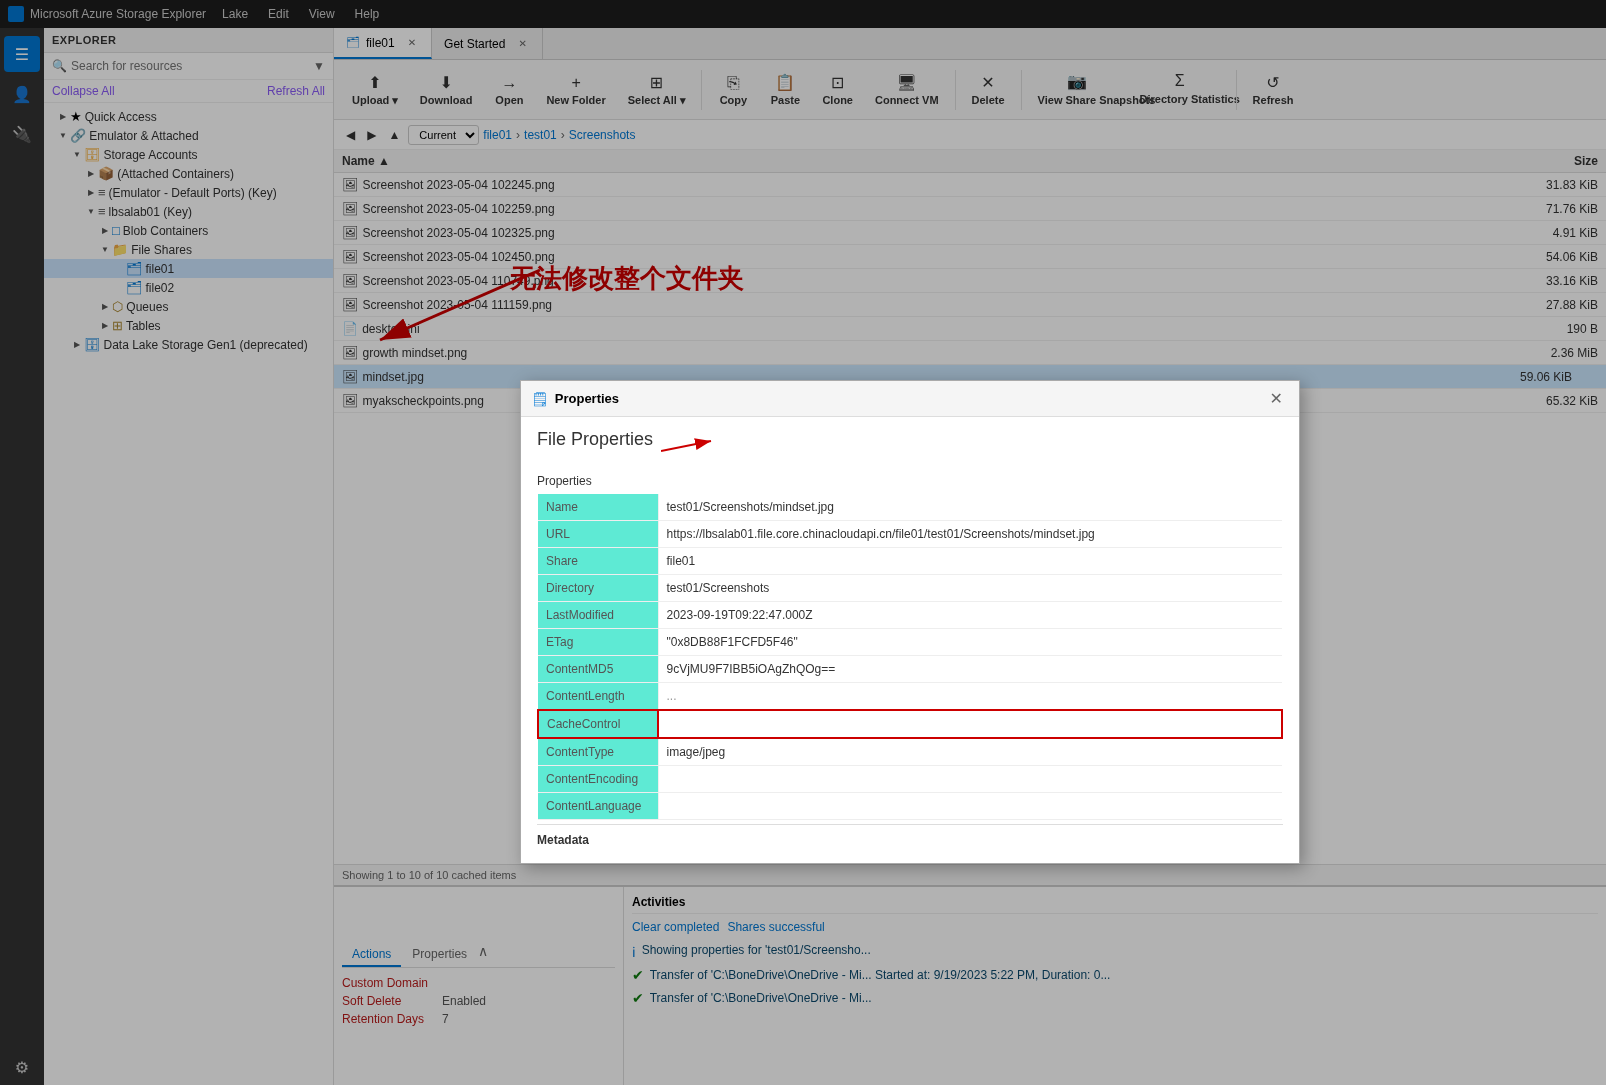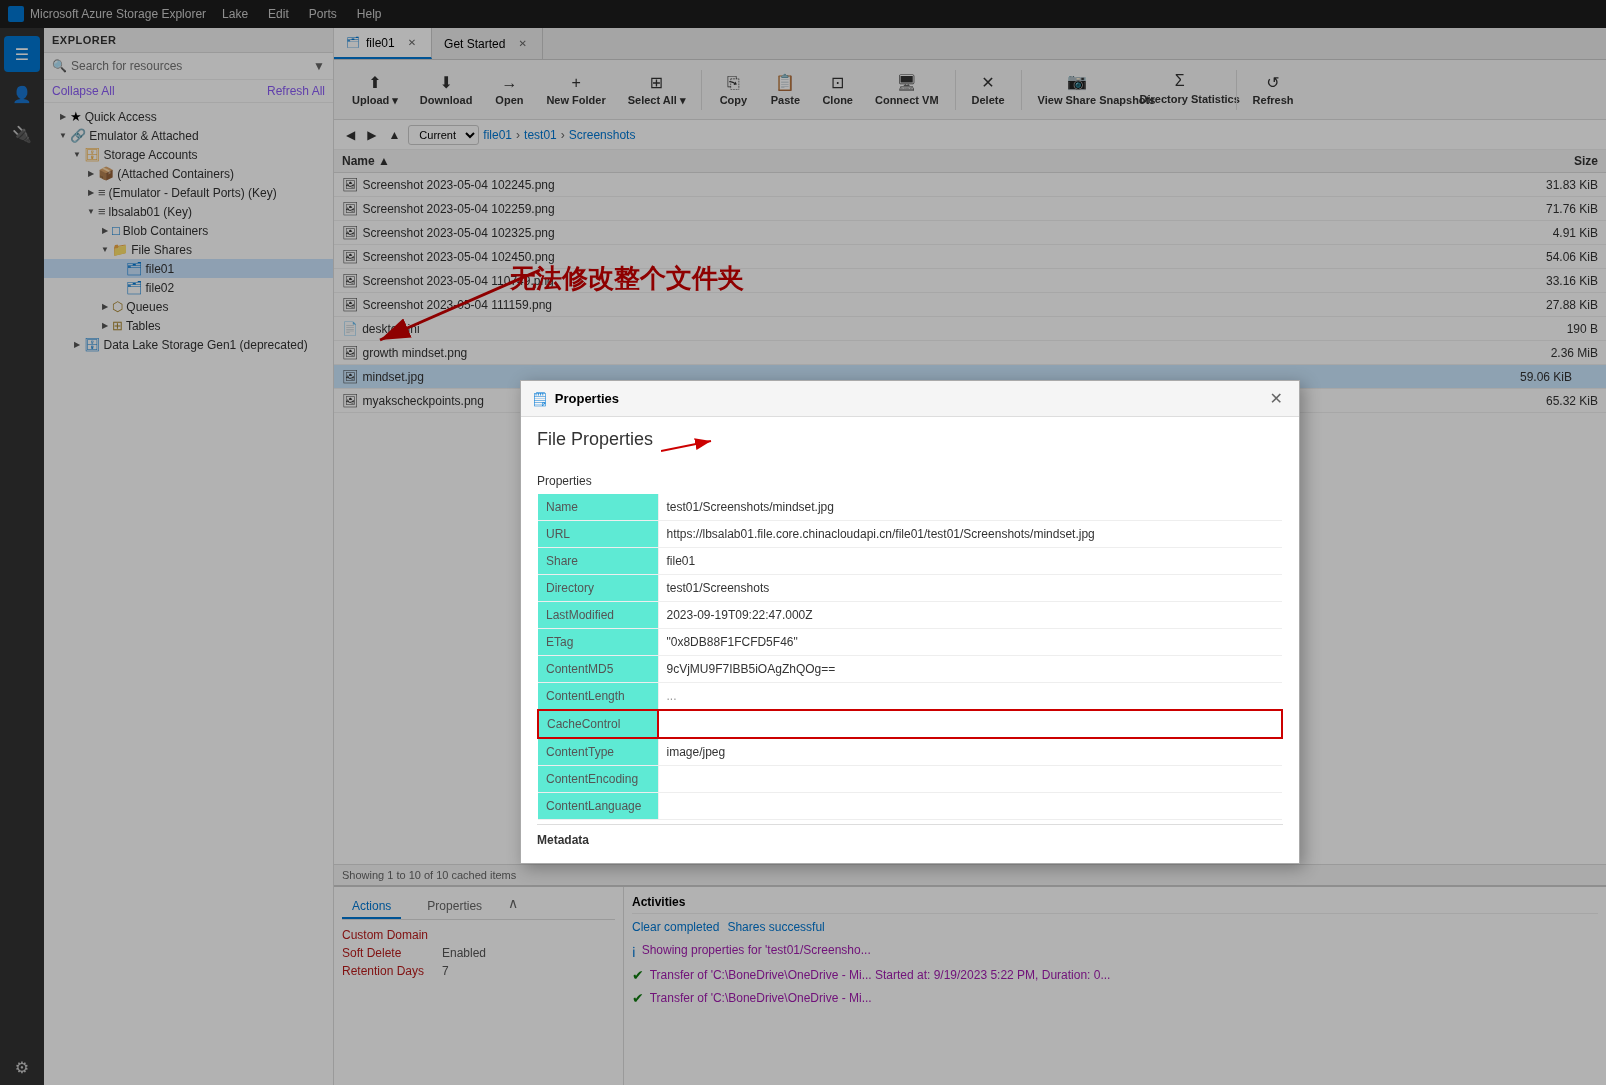--- a/index.html
+++ b/index.html
@@ -69,36 +69,36 @@
     #filelist tbody td { padding: 4px 8px; font-size: 12px; color: #333; }
     .file-icon { font-size: 13px; margin-right: 4px; }
     .file-name-cell { display: flex; align-items: center; }
 
     
     #statusbar { padding: 4px 8px; font-size: 11px; color: #666; border-top: 1px solid #ddd; background: #f5f5f5; }
 
     
     #bottom-panel { height: 200px; border-top: 2px solid #ccc; display: flex; }
     #actions-panel { width: 290px; background: #fff; border-right: 1px solid #ddd; padding: 8px; }
-    #actions-tabs { display: flex; gap: 16px; margin-bottom: 8px; border-bottom: 1px solid #ddd; }
+    #actions-tabs { display: flex; gap: 1px; margin-bottom: 8px; border-bottom: 1px solid #ddd; margin-top: 48px; }
     .actions-tab { padding: 4px 10px; font-size: 12px; cursor: pointer; border-bottom: 2px solid transparent; }
     .actions-tab.active { border-bottom: 2px solid #0078d4; color: #0078d4; }
     .actions-tab:not(.active) { color: #666; }
     .prop-row { display: flex; margin-bottom: 4px; }
     .prop-key { width: 100px; font-size: 12px; color: #b91c1c; font-weight: 500; }
     .prop-val { font-size: 12px; color: #555; }
     .actions-expand-btn { color: #666; cursor: pointer; font-size: 14px; float: right; }
     #activities-panel { flex: 1; background: #fff; padding: 8px; overflow-y: auto; }
     .activity-btns { display: flex; gap: 8px; margin-bottom: 8px; }
     .activity-btn { color: #0078d4; cursor: pointer; font-size: 12px; text-decoration: none; }
     .activity-item { display: flex; align-items: flex-start; gap: 6px; margin-bottom: 6px; font-size: 12px; }
     .activity-icon { font-size: 14px; }
     .activity-icon.success { color: #107c10; }
     .activity-icon.info { color: #0078d4; }
-    .activity-text { color: #a21caf; line-height: 1.4; text-align: right; }
+    .activity-text { color: #0c4a6e; line-height: 1.4; text-align: right; }
 
     
     #dialog-overlay { position: absolute; top: 0; left: 0; width: 100%; height: 100%; background: rgba(0,0,0,0.3); z-index: 100; }
     #properties-dialog { position: absolute; top: 380px; left: 520px; width: 780px; background: #fff; border: 1px solid #aaa; box-shadow: 4px 4px 16px rgba(0,0,0,0.3); z-index: 101; }
     #dialog-titlebar { display: flex; align-items: center; background: #f5f5f5; border-bottom: 1px solid #ddd; padding: 6px 10px; }
     #dialog-titlebar .dialog-icon { margin-right: 6px; color: #0078d4; font-size: 14px; }
     #dialog-title { font-size: 13px; font-weight: 600; flex: 1; }
     #dialog-close { cursor: pointer; font-size: 16px; color: #666; padding: 2px 6px; }
     #dialog-content { padding: 12px 16px; max-height: 500px; overflow-y: auto; }
     #dialog-heading { font-size: 18px; font-weight: 400; color: #333; margin-bottom: 12px; }
@@ -114,21 +114,21 @@
   </style>
 </head>
 <body>
 
 <div id="titlebar">
   <span class="app-icon"></span>
   <span class="app-title">Microsoft Azure Storage Explorer</span>
   <div class="menu-bar">
     <span class="menu-item">Lake</span>
     <span class="menu-item">Edit</span>
-    <span class="menu-item">Ports</span>
+    <span class="menu-item">View</span>
     <span class="menu-item">Help</span>
   </div>
 </div>
 
 <div id="main">
 
   <div id="sidebar-icons">
     <div class="sidebar-icon active" title="Explorer">☰</div>
     <div class="sidebar-icon" title="Account">👤</div>
     <div class="sidebar-icon" title="Extensions">🔌</div>

